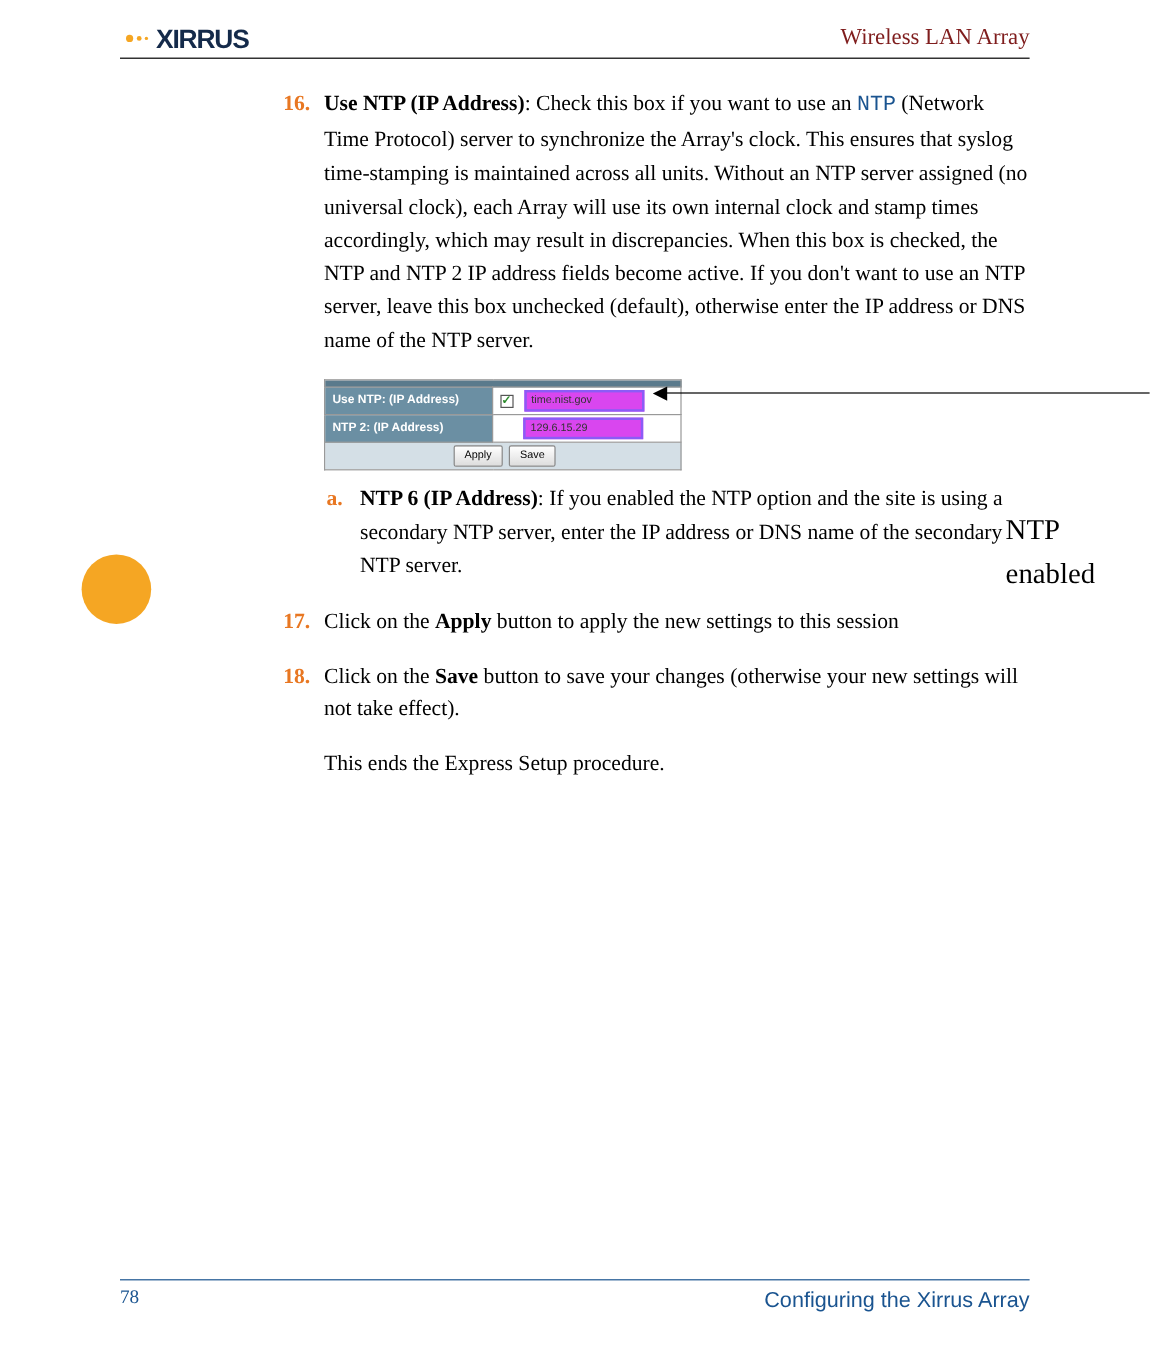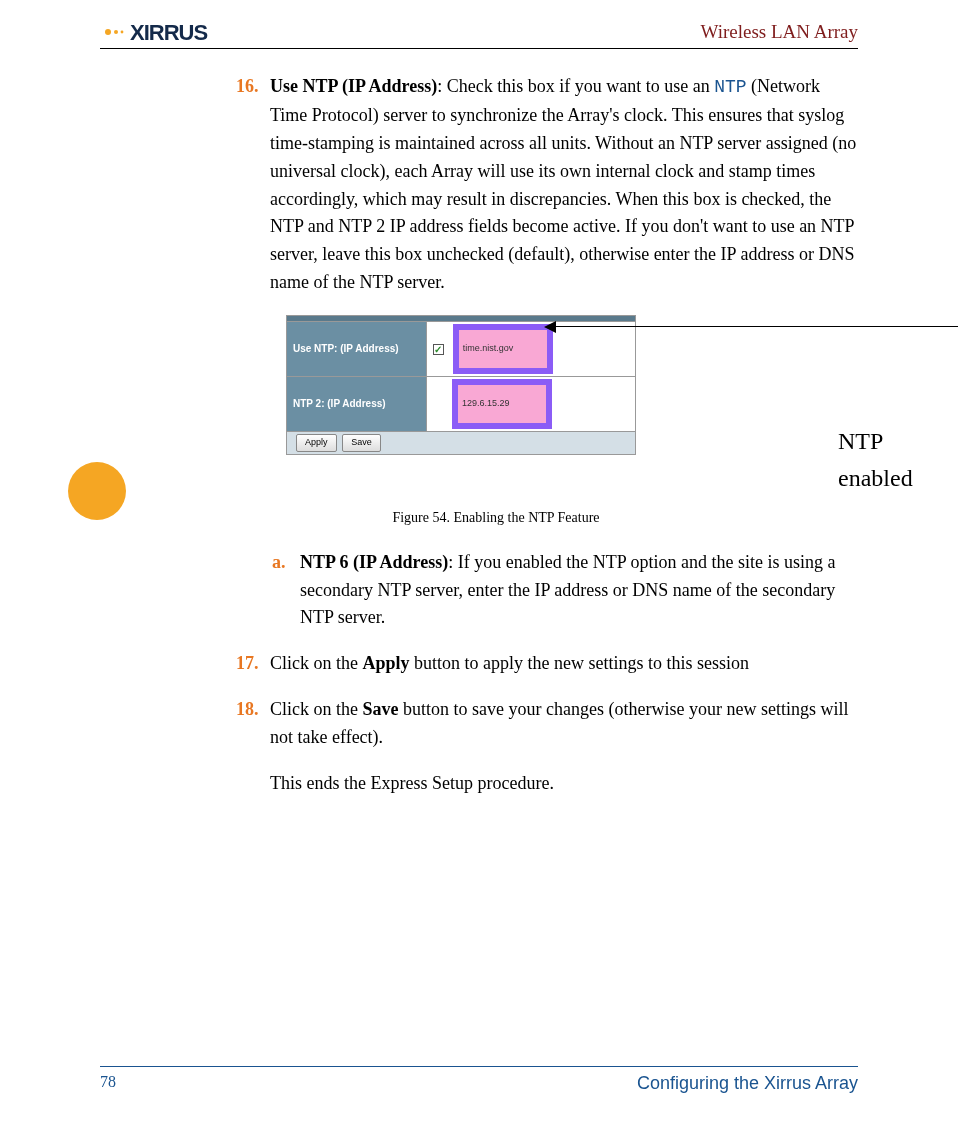--- a/index.html
+++ b/index.html
@@ -59,62 +59,61 @@
       flex-shrink: 0;
     }
     .item-body { flex: 1; }
     .bold { font-weight: bold; }
     .link { color: #1a5490; font-family: Liberation Mono, monospace; }
     .figure-wrap {
       margin: 14px 0 10px 34px;
       position: relative;
     }
     .ntp-table {
-      width: 350px;
+      width: 298px;
       border-collapse: collapse;
       font-family: Arial, sans-serif;
       font-size: 10px;
-      margin-left: 16px;
     }
     .ntp-table td {
       border: 1px solid #999;
       padding: 2px 6px;
       height: 16px;
     }
     .ntp-label-cell {
       background: #6b8fa3;
       color: #fff;
       width: 140px;
       font-weight: bold;
     }
     .ntp-input-cell { background: #fff; }
     .ntp-header-row td { background: #5a7a8c; height: 6px; padding:0; }
-    .ntp-footer-row td { background: #d4dfe6; height: 22px; text-align: left; padding-right: 6px; }
+    .ntp-footer-row td { background: #d4dfe6; height: 22px; text-align: center; padding-right: 6px; }
     .checkbox-mock {
       display: inline-block;
       width: 11px; height: 11px;
       border: 1px solid #555;
       background: #fff;
       vertical-align: middle;
       margin-right: 6px;
       position: relative;
     }
     .checkbox-mock::after {
       content: "✓";
       color: #2a8a2a;
       position: absolute;
       top: -3px; left: 0px;
       font-size: 10px;
       font-weight: bold;
     }
     .input-mock {
       display: inline-block;
-      border: 6px solid #8b5cf6;
-      background: #f9a8d4;
-      padding: 12px 4px;
+      border: 2px solid #8b5cf6;
+      background: #d946ef;
+      padding: 0 4px;
       font-family: Arial, sans-serif;
       font-size: 9px;
       width: 100px;
       color: #333;
       vertical-align: middle;
     }
     .btn-mock {
       display: inline-block;
       border: 1px solid #888;
       background: linear-gradient(#fff,#ddd);
@@ -232,21 +231,20 @@
           </td>
         </tr>
       </tbody>
         </table>
       <svg class="callout-arrow" width="14" height="14">
         <polygon points="0,7 12,1 12,13" fill="#000"></polygon>
       </svg>
       <div class="callout-line"></div>
 
       <div class="callout-text">NTP enabled</div>
-      <div class="figure-caption">Figure 54. Enabling the NTP Feature</div>
     </div>
 
     <div class="list-item">
       <div class="sub-alpha">a.</div>
       <div class="item-body">
         <span class="bold">NTP 6 (IP Address)</span><span>: If you enabled the NTP option and the site is using a secondary NTP server, enter the IP address or DNS name of the secondary NTP server.</span>
       </div>
     </div>
 
     <div class="list-item">

